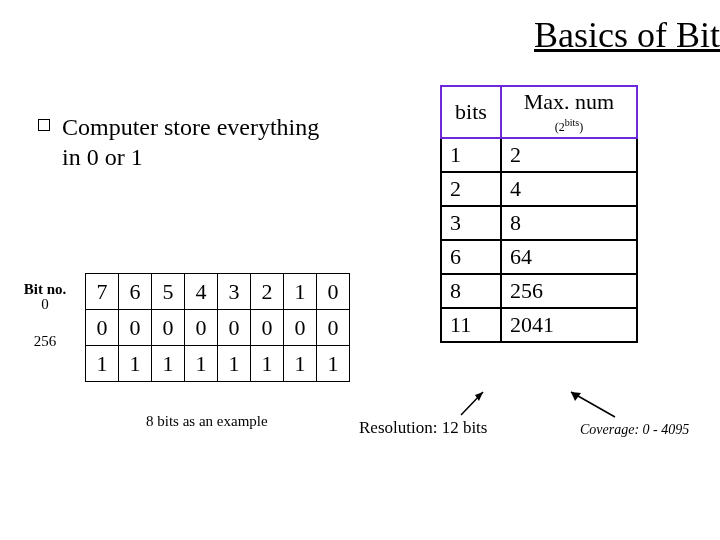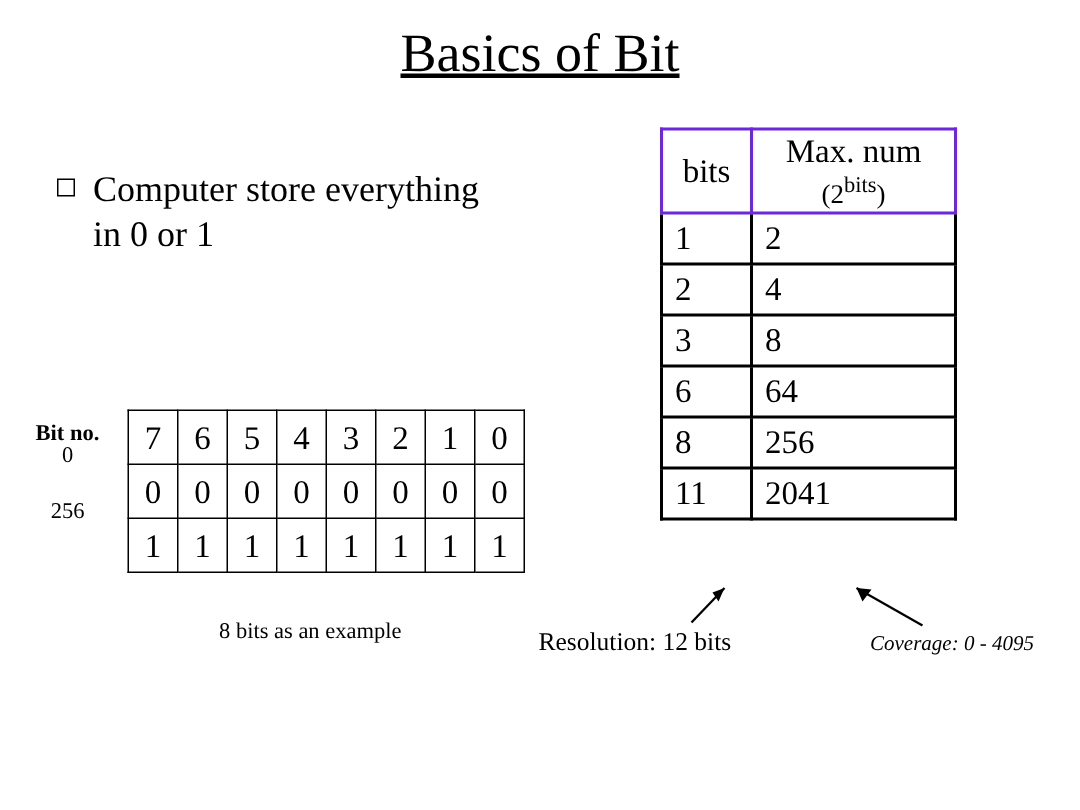--- a/index.html
+++ b/index.html
@@ -6,21 +6,21 @@
   html, body { margin: 0; padding: 0; }
   body {
     width: 720px;
     height: 540px;
     font-family: "Times New Roman", serif;
     background: #fff;
     color: #000;
     position: relative;
   }
   .title {
-    text-align: center;
+    text-align: right;
     font-size: 36px;
     padding-top: 14px;
     text-decoration: underline;
   }
   .bullet-block {
     position: absolute;
     left: 38px;
     top: 112px;
     width: 300px;
   }
@@ -83,21 +83,21 @@
     font-size: 22px;
     font-weight: normal;
     text-align: center;
     vertical-align: middle;
     height: 52px;
   }
   .max-table th.col-bits { width: 60px; }
   .max-table th.col-max { width: 136px; }
   .max-sub {
     display: block;
-    font-size: 18px;
+    font-size: 12px;
     margin-top: 2px;
   }
   .max-table td {
     border: 2px solid #000;
     font-size: 22px;
     padding: 2px 8px;
     text-align: left;
     height: 34px;
     vertical-align: middle;
   }

